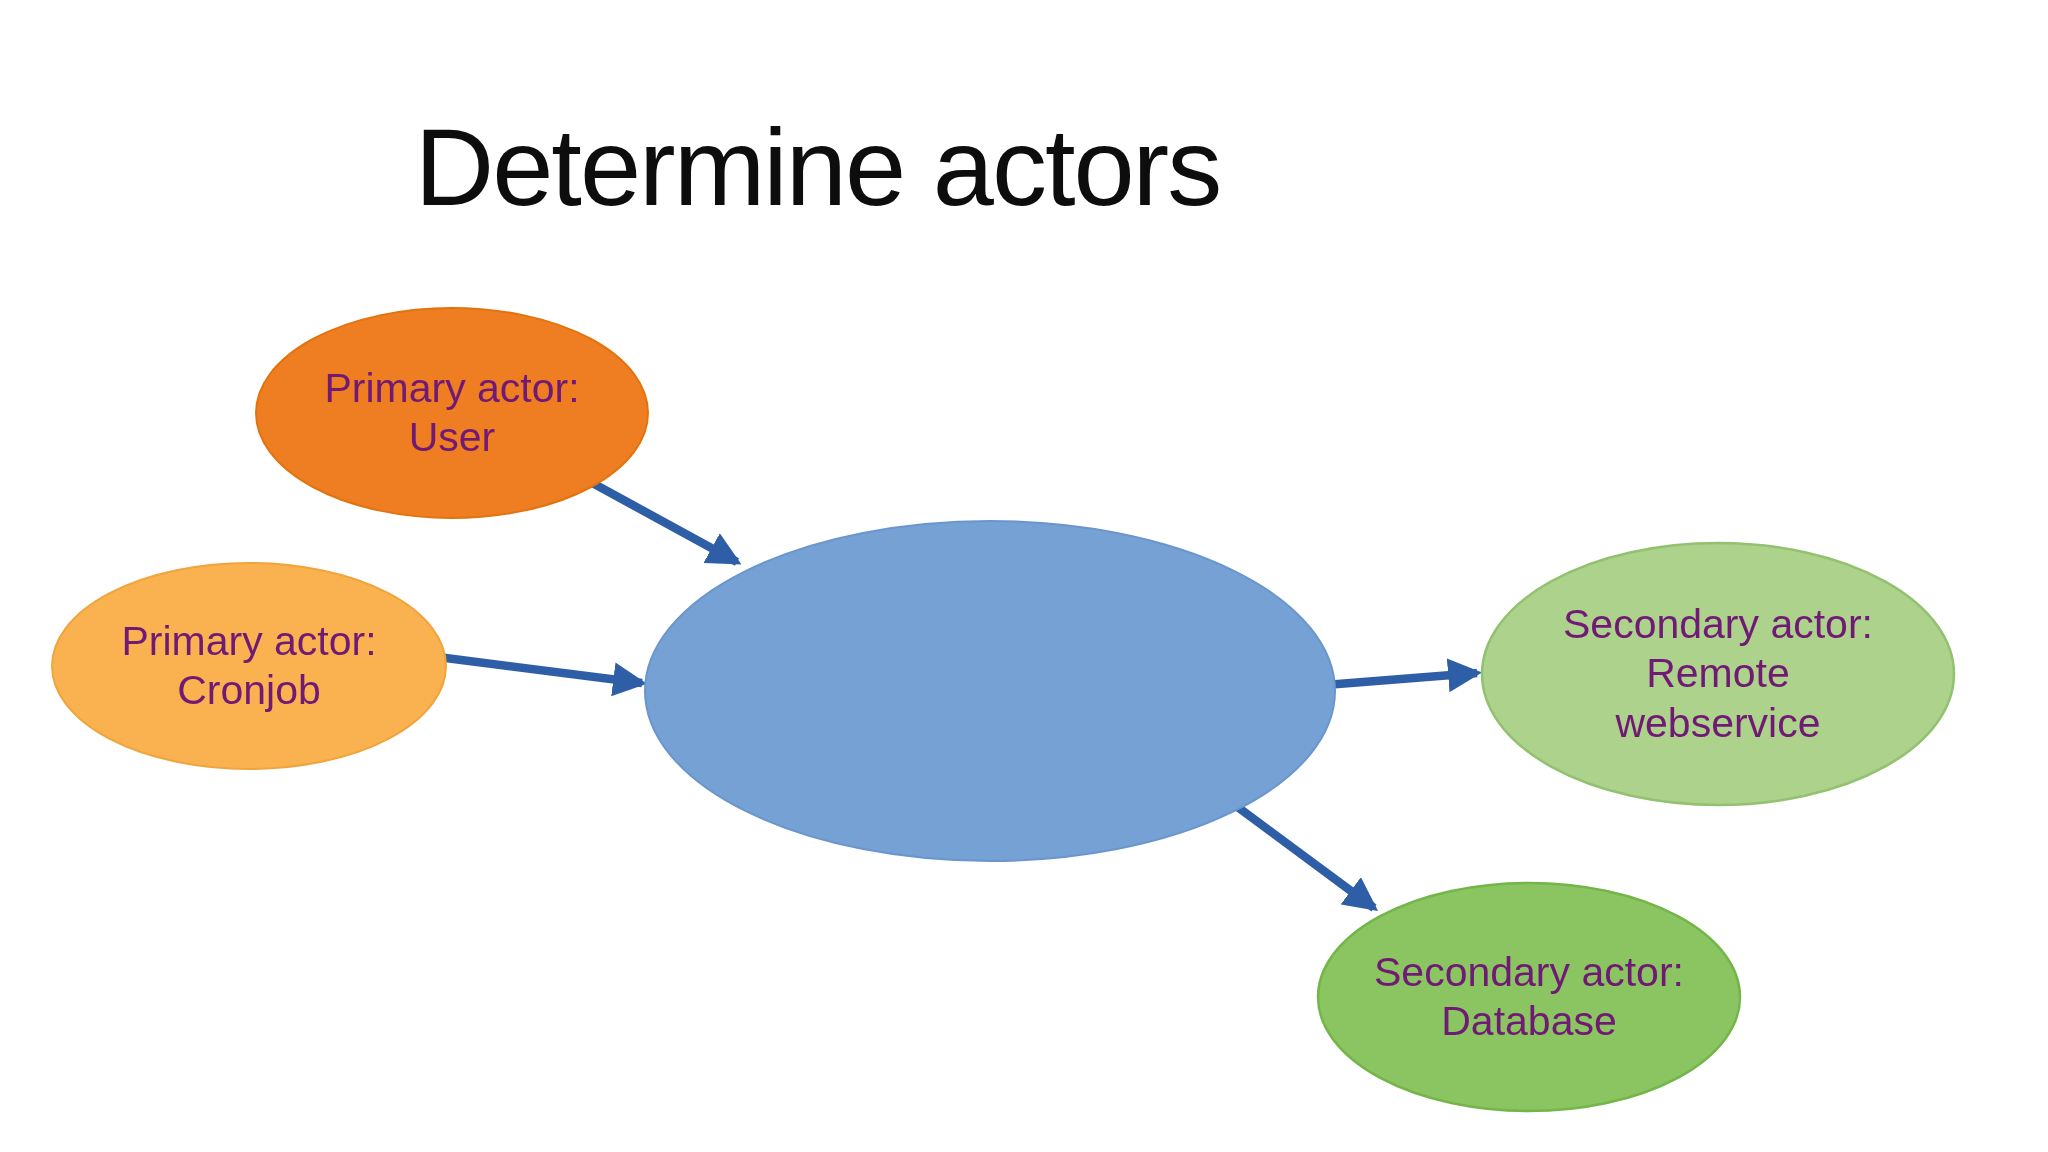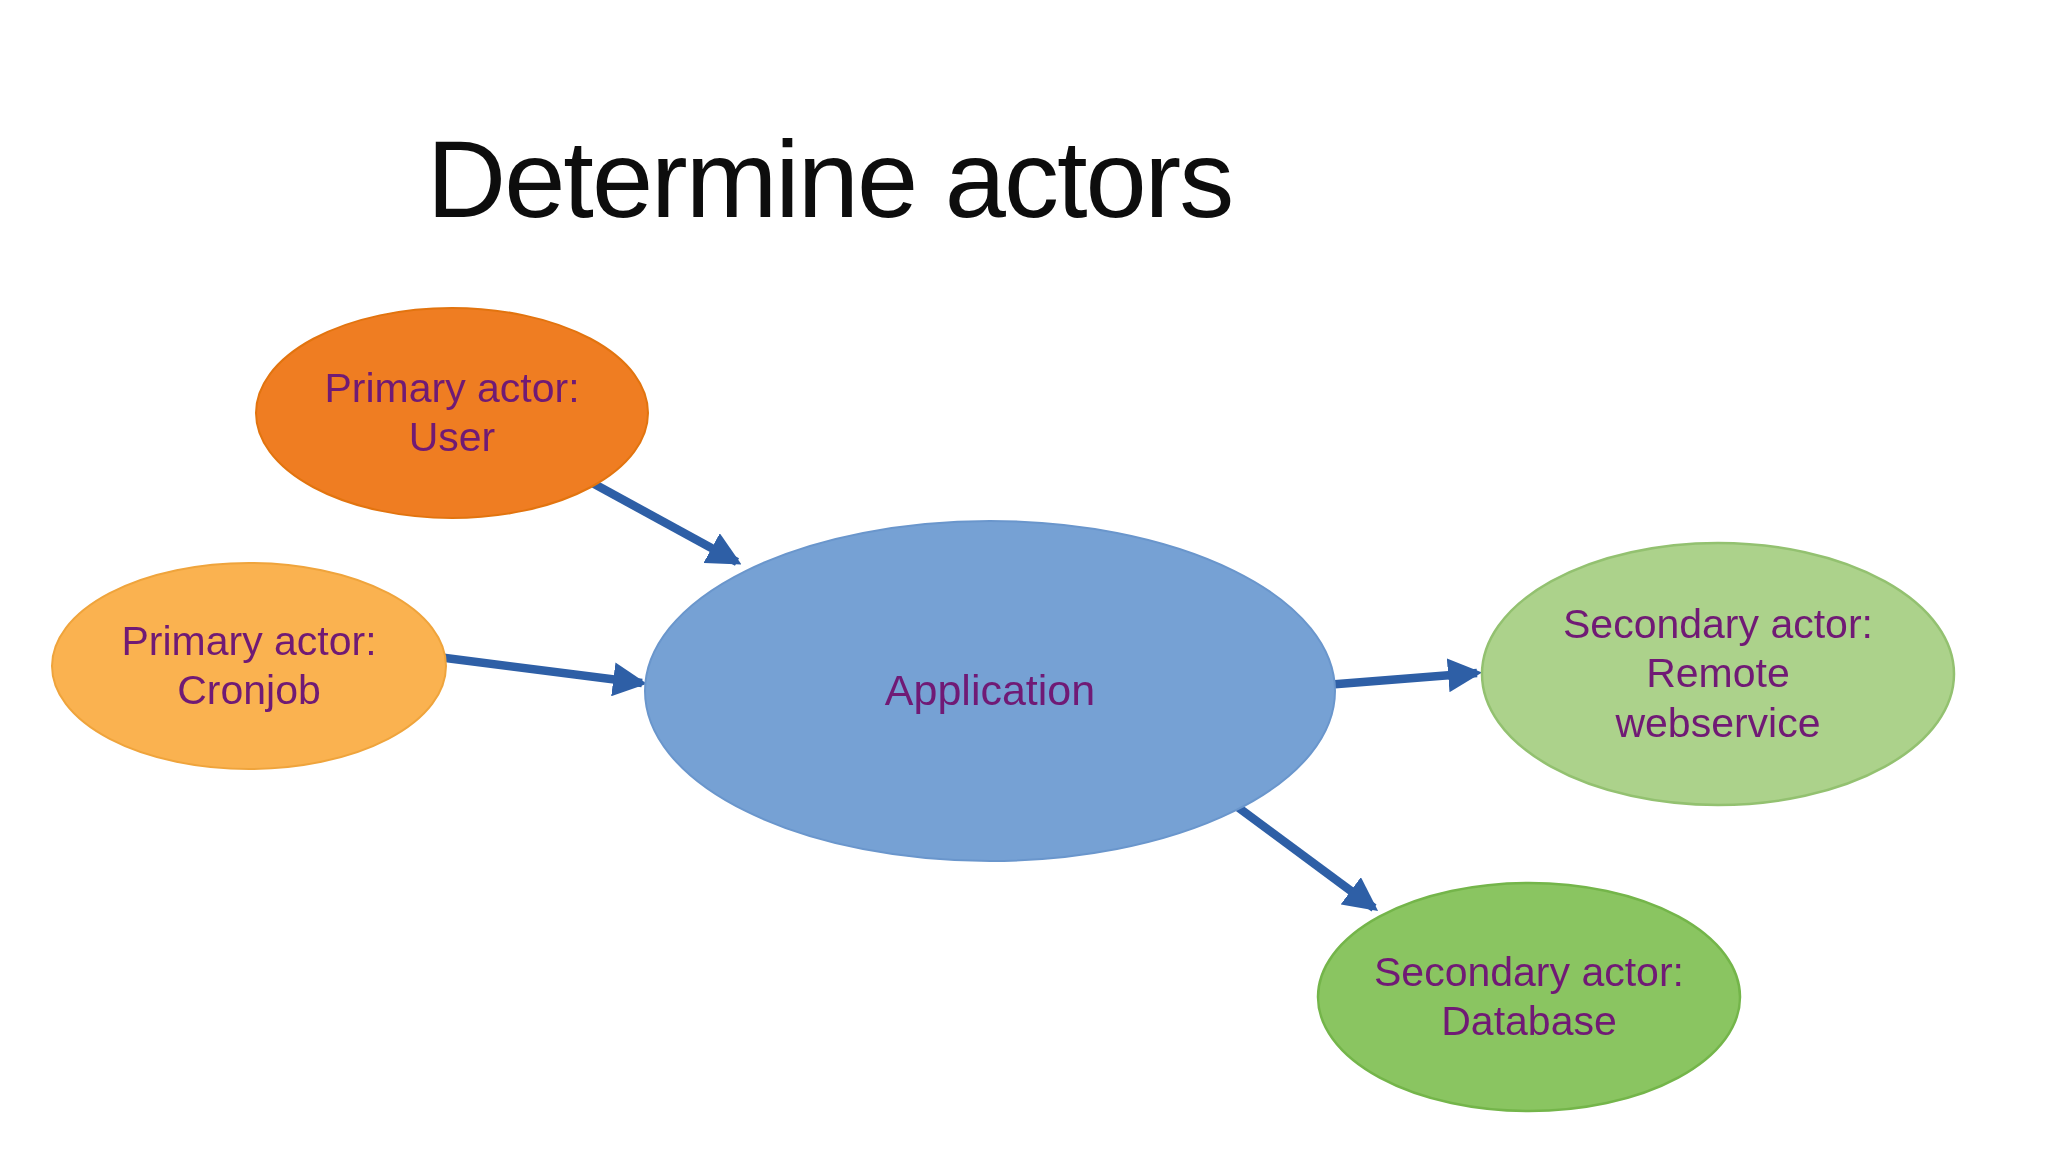--- a/index.html
+++ b/index.html
@@ -20,21 +20,21 @@
     left: 0;
     top: 0;
     width: 2048px;
     height: 1152px;
   }
   .slide-title {
     position: absolute;
     left: 0;
     top: 112px;
     width: 1635px;
-    margin: 12px;
+    margin: 0;
     text-align: center;
     font-size: 110px;
     font-weight: 400;
     letter-spacing: -2px;
     line-height: 1;
     color: #0d0d0d;
   }
   .node-label {
     position: absolute;
     display: flex;
@@ -78,21 +78,20 @@
     <ellipse cx="1718" cy="674" rx="236" ry="131" stroke-width="2.5" fill="#ACD28B" stroke="#93C170"></ellipse>
     <ellipse cx="1529" cy="997" rx="211" ry="114" stroke-width="2.5" fill="#8AC561" stroke="#74B54A"></ellipse>
   </svg>
 
   <div class="node-label label-user">Primary actor:
 User</div>
 
   <div class="node-label label-cronjob">Primary actor:
 Cronjob</div>
 
-  <div class="node-label label-application">Application</div>
 
   <div class="node-label label-webservice">Secondary actor:
 Remote
 webservice</div>
 
   <div class="node-label label-database">Secondary actor:
 Database</div>
 
 </div>
 

